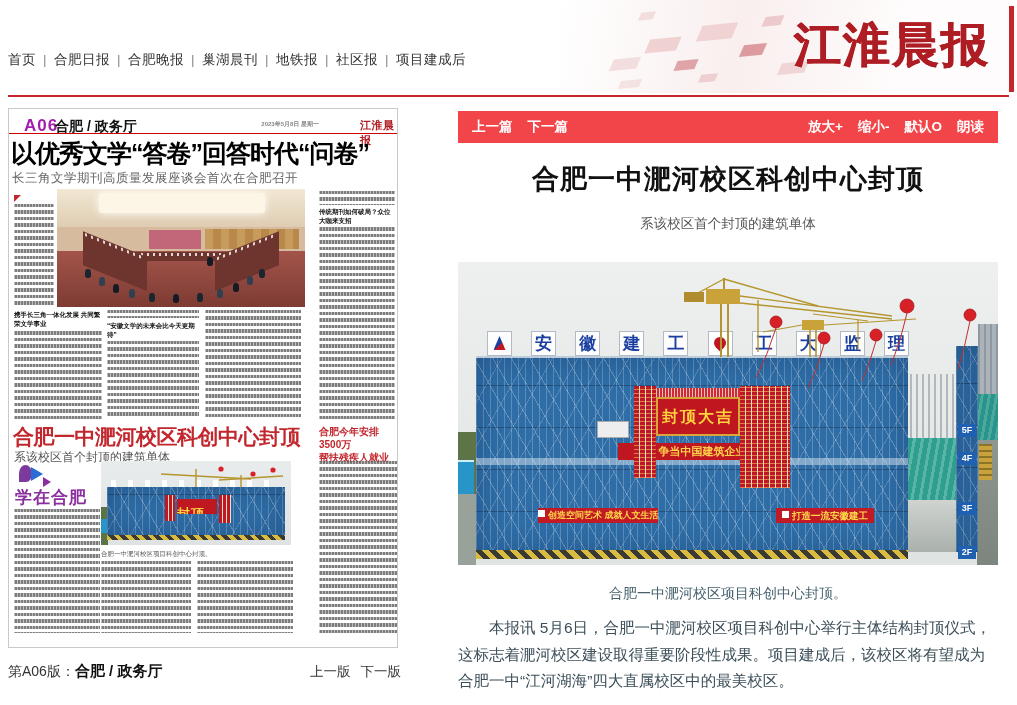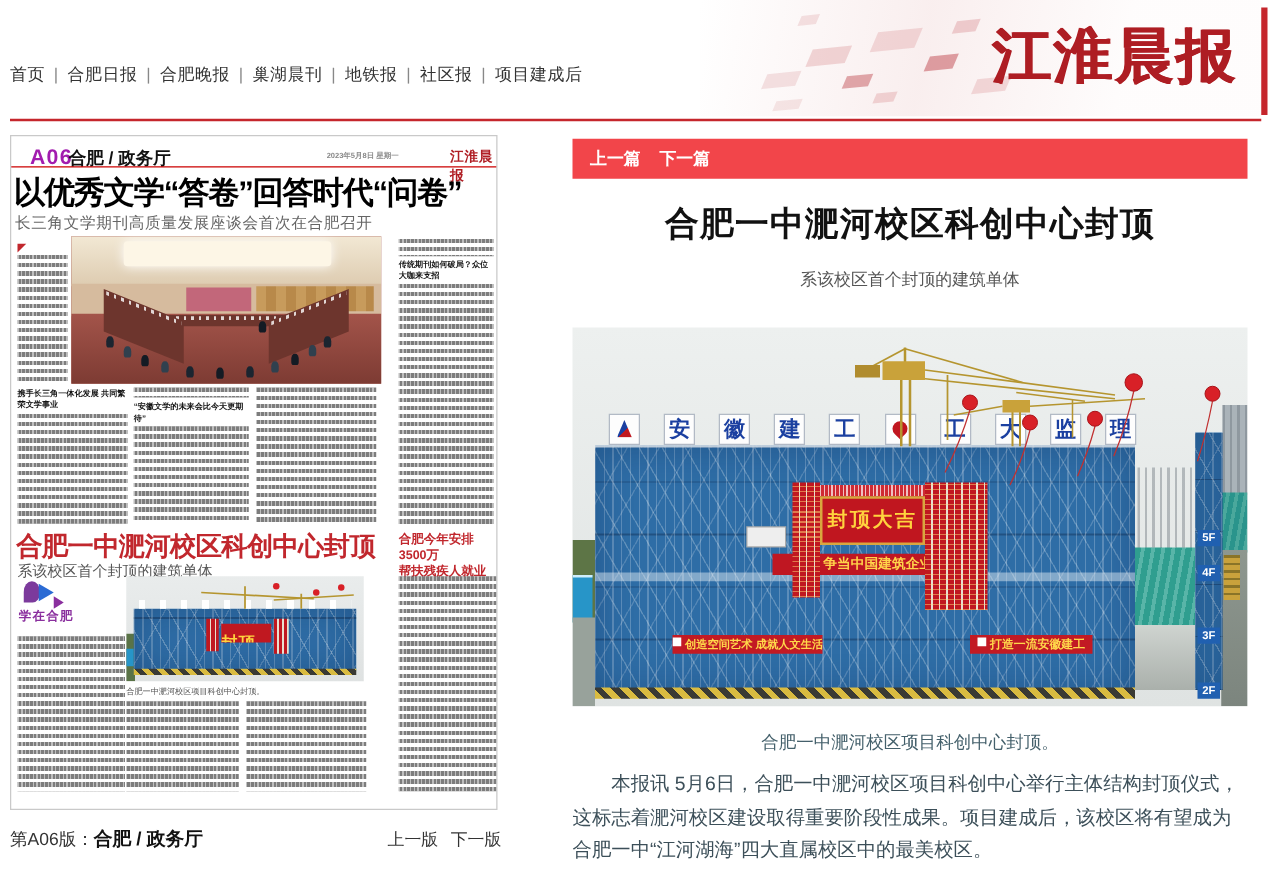--- a/index.html
+++ b/index.html
@@ -72,21 +72,21 @@
 
   
   #a2-h{left:4px;top:314px;font-size:21px;font-weight:900;color:#c1272d;letter-spacing:-.5px;white-space:nowrap}
   #a2-s{left:5px;top:340px;font-size:12px;color:#555}
   #xz-icon{left:10px;top:356px;width:34px;height:20px}
   #xz-b1{position:absolute;left:0;top:0;width:13px;height:17px;background:#7c3a9c;border-radius:50% 50% 45% 0}
   #xz-b2{position:absolute;left:12px;top:2px;width:0;height:0;border-left:12px solid #2b6bd4;
          border-top:7px solid transparent;border-bottom:7px solid transparent}
   #xz-b3{position:absolute;left:24px;top:12px;width:0;height:0;border-left:8px solid #8a2f9e;
          border-top:5px solid transparent;border-bottom:5px solid transparent}
-  #xz-txt{left:6px;top:377px;font-size:10px;font-weight:900;color:#8a2f9e;letter-spacing:1px}
+  #xz-txt{left:6px;top:377px;font-size:17px;font-weight:900;color:#8a2f9e;letter-spacing:1px}
 
   
   #miniphoto{left:92px;top:352px;width:190px;height:84px;overflow:hidden;
              background:linear-gradient(#e9ecec,#dfe2e2)}
   .mesh{background-color:#2e6da6;background-image:
      repeating-linear-gradient(90deg,rgba(255,255,255,.22) 0 1px,transparent 1px 7px),
      repeating-linear-gradient(0deg,rgba(10,30,60,.35) 0 1px,transparent 1px 42px),
      repeating-linear-gradient(60deg,rgba(255,255,255,.25) 0 1px,transparent 1px 16px),
      repeating-linear-gradient(120deg,rgba(255,255,255,.18) 0 1px,transparent 1px 22px);
      box-shadow:inset 0 0 30px rgba(0,20,60,.25)}
@@ -291,20 +291,26 @@
 <div id="pglabel" class="abs"><span>第A06版：</span><b>合肥 / 政务厅</b></div>
 <div id="pgnav" class="abs">
   <span>上一版</span><span>下一版</span>
 </div>
 
 <div id="toolbar" class="abs">
   <div class="grp">
     <span>上一篇</span>
     <span>下一篇</span>
   </div>
+  <div class="grp">
+    <span>放大+</span>
+    <span>缩小-</span>
+    <span>默认O</span>
+    <span>朗读</span>
+  </div>
 </div>
 
 <h1 id="atitle" class="abs" style="margin:0">合肥一中淝河校区科创中心封顶</h1>
 <div id="asub" class="abs">系该校区首个封顶的建筑单体</div>
 
 <div id="photo" class="abs">
   <div class="abs" id="ph-tree"></div>
   <div class="abs" id="ph-broof"></div>
   <div class="abs" id="ph-lground"></div>
   <div class="abs" id="ph-towersA"></div>

